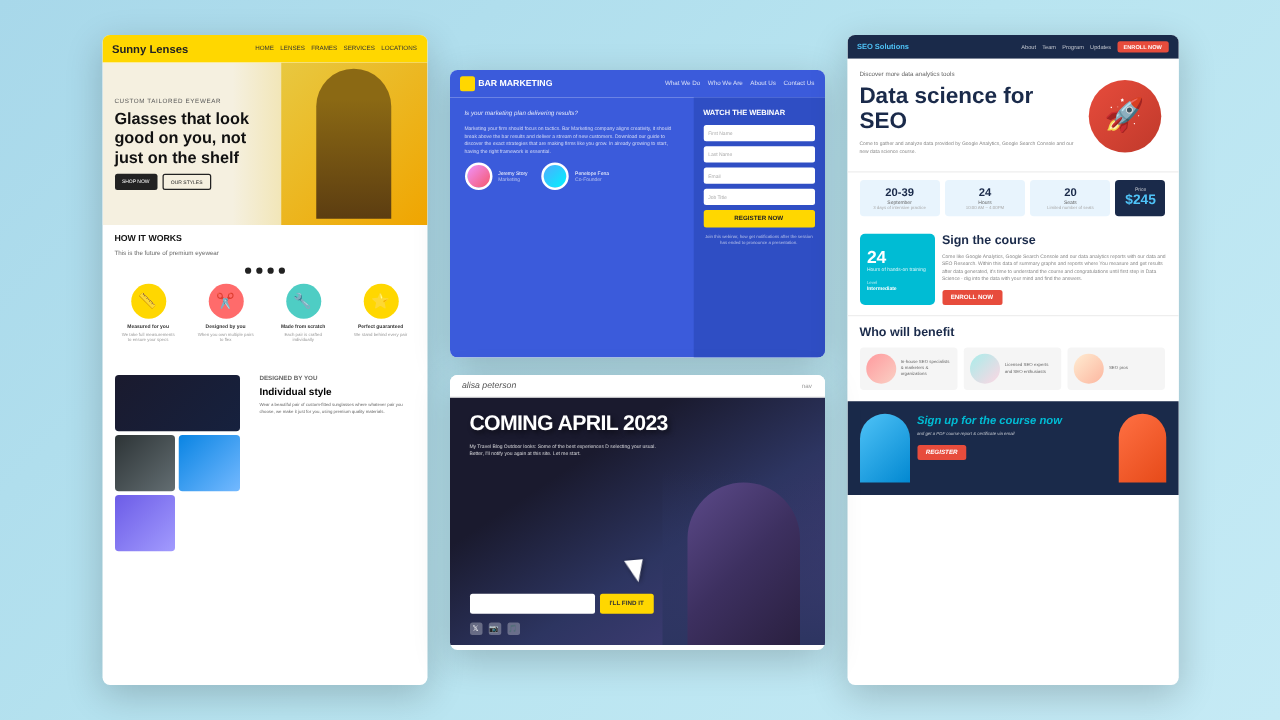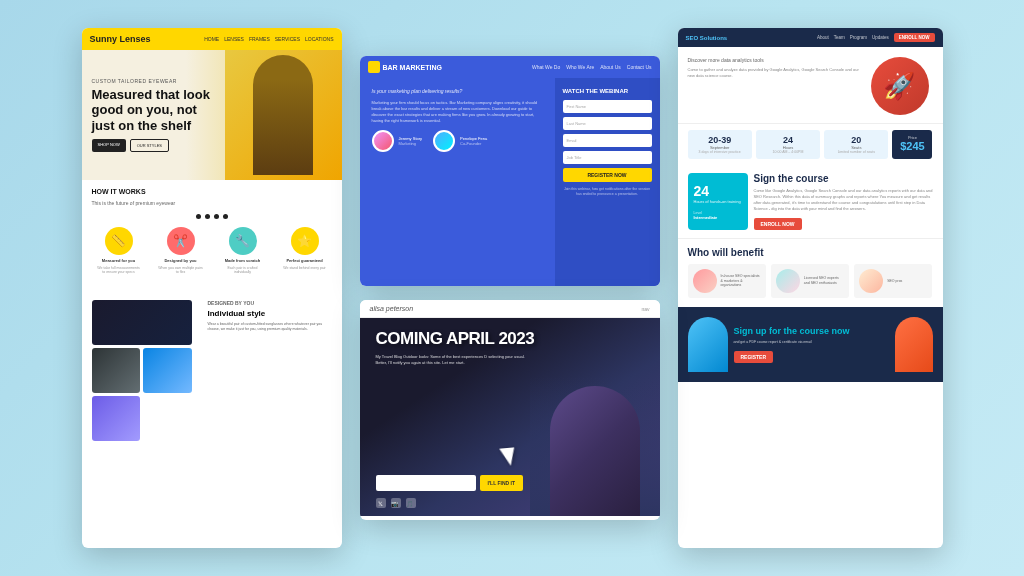--- a/index.html
+++ b/index.html
@@ -691,23 +691,23 @@
     .seo-benefit-text {
       font-size: 3.5px;
       color: #666;
       line-height: 1.4;
     }
 
     .seo-cta {
       background: #1a2a4a;
       padding: 10px 10px;
       display: flex;
-      align-items: center;
       gap: 6px;
       margin-top: 1px;
+      font-style: italic;
     }
     .seo-cta-person {
       width: 40px;
       height: 55px;
       background: linear-gradient(135deg, #4fc3f7, #0288d1);
       border-radius: 20px 20px 0 0;
       flex-shrink: 0;
     }
     .seo-cta-text {
       flex: 1;
@@ -755,21 +755,21 @@
         <span>LENSES</span>
         <span>FRAMES</span>
         <span>SERVICES</span>
         <span>LOCATIONS</span>
       </div>
     </div>
     <div class="sunny-hero">
       <div class="sunny-hero-bg">
         <div class="sunny-hero-text">
           <div class="tagline">CUSTOM TAILORED EYEWEAR</div>
-          <h1>Measured that look good on you, not just on the shelf</h1>
+          <h1>Glasses that look good on you, not just on the shelf</h1>
           <div class="sunny-btns">
             <div class="sunny-btn-dark">SHOP NOW</div>
             <div class="sunny-btn-outline">OUR STYLES</div>
           </div>
         </div>
         <div class="sunny-hero-img">
           <div class="sunny-person"></div>
         </div>
       </div>
     </div>
@@ -913,20 +913,21 @@
         <span>Team</span>
         <span>Program</span>
         <span>Updates</span>
         <div class="seo-btn-red">ENROLL NOW</div>
       </div>
     </div>
 
     <div class="seo-hero">
       <div class="seo-hero-left">
         <div class="seo-discover">Discover more data analytics tools</div>
+        <div class="seo-title">Data science for SEO</div>
         <div class="seo-desc">Come to gather and analyze data provided by Google Analytics, Google Search Console and our new data science course.</div>
       </div>
       <div class="seo-hero-right">
         <div class="rocket-circle">🚀</div>
       </div>
     </div>
 
     <div class="seo-stats">
       <div class="seo-stat-box">
         <div class="seo-stat-num">20-39</div>

